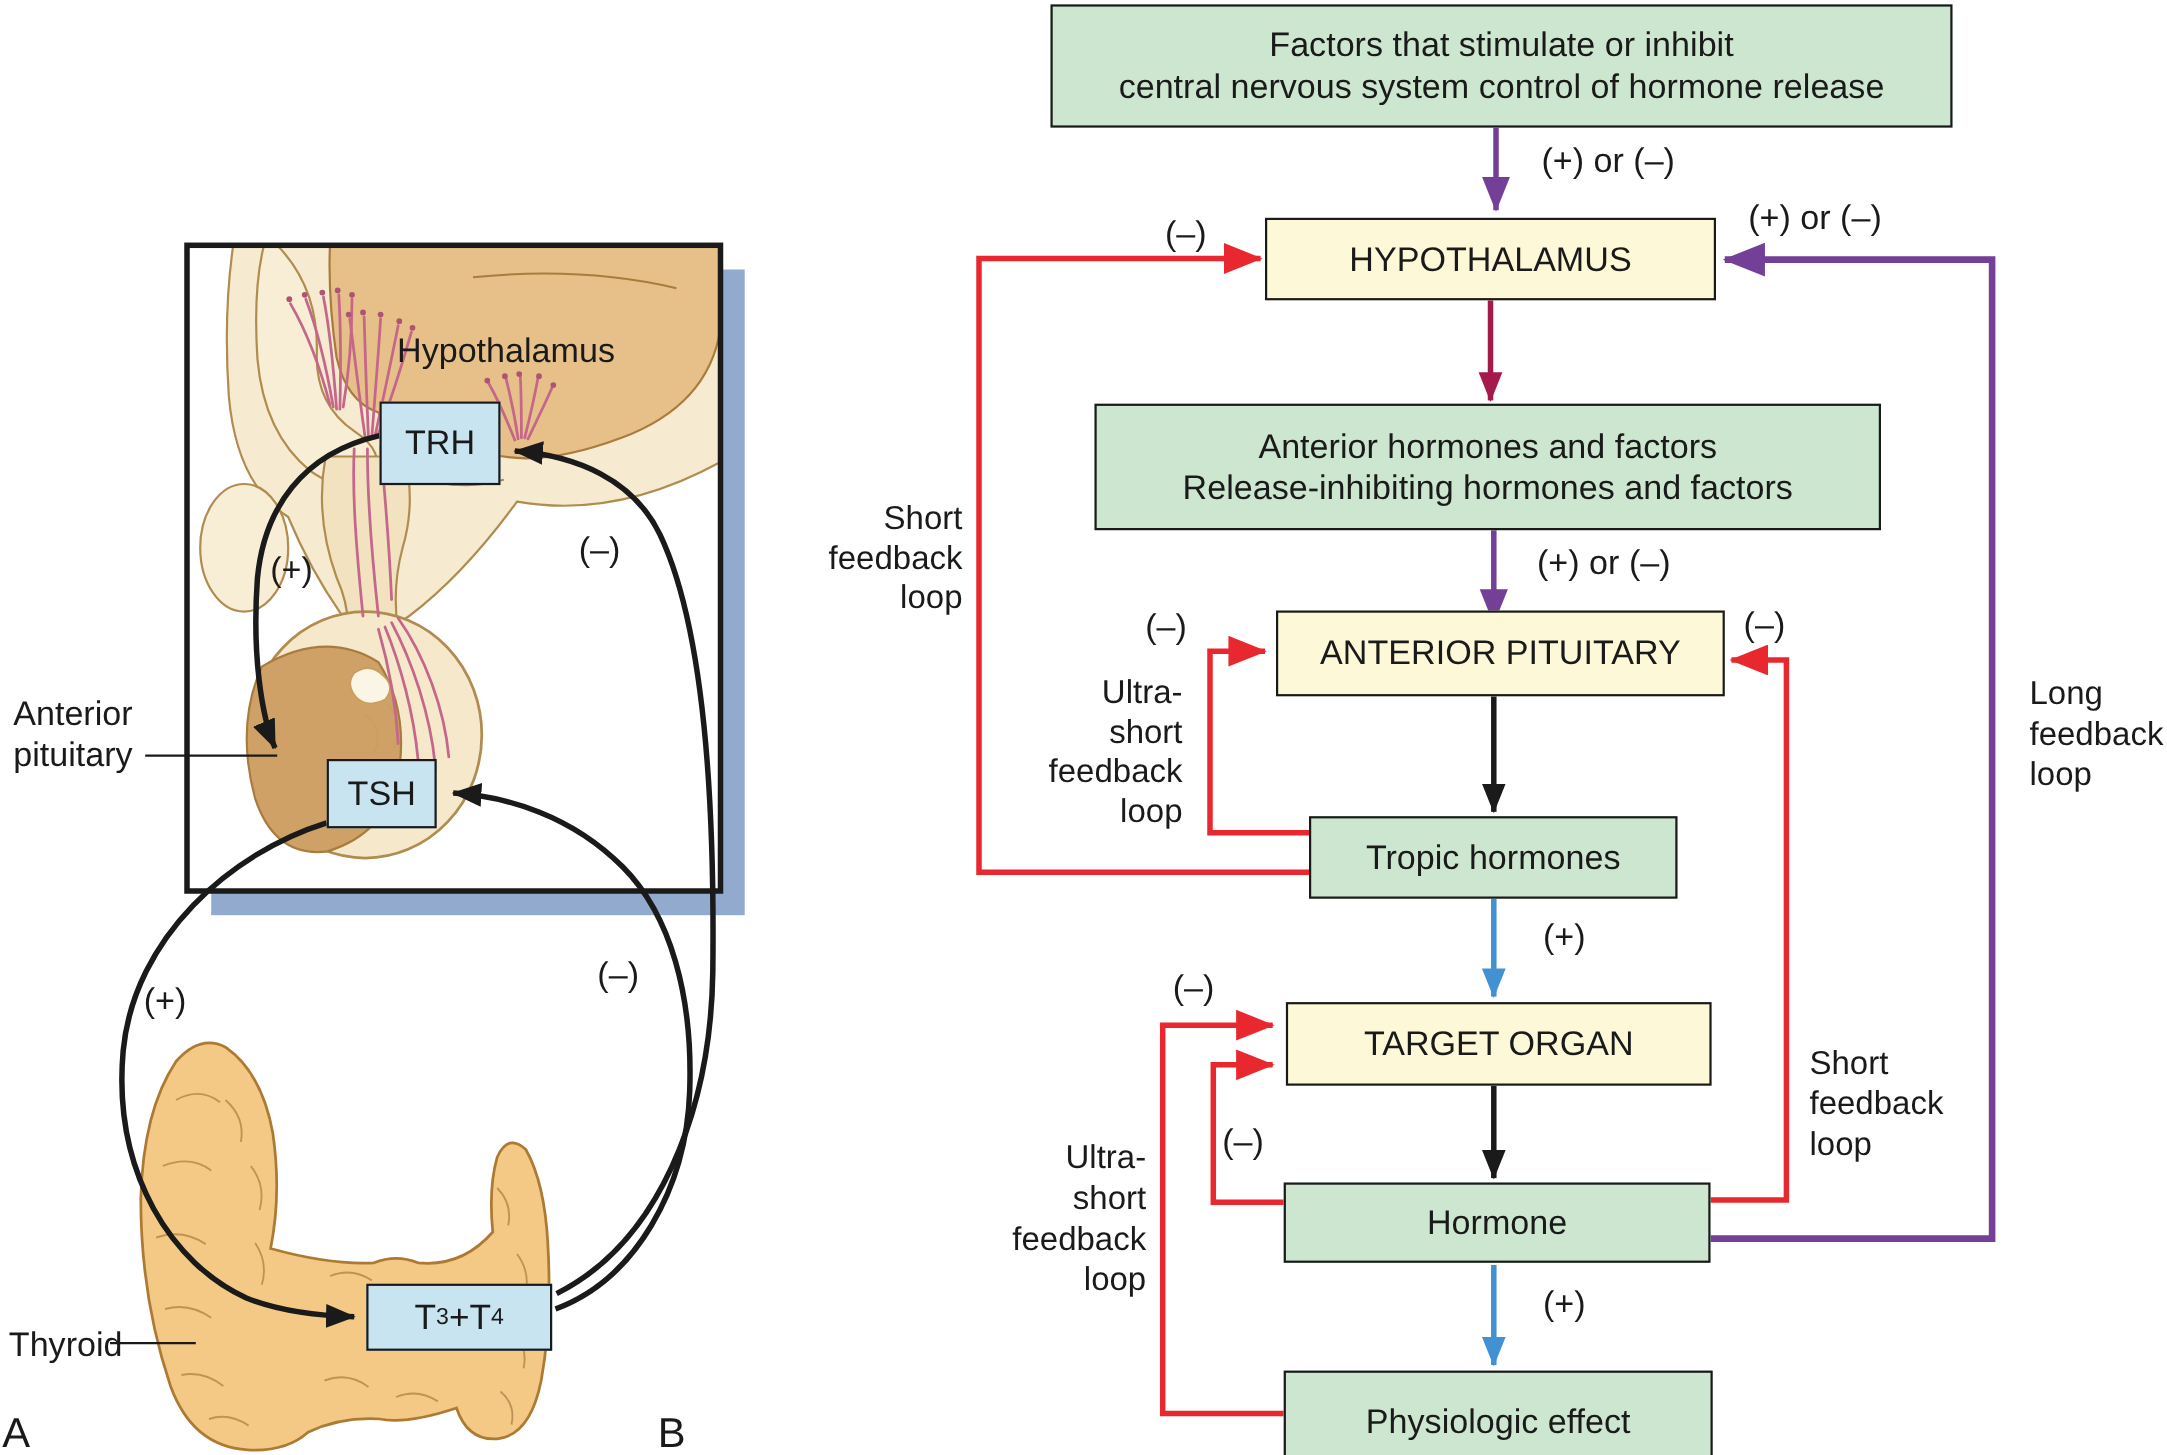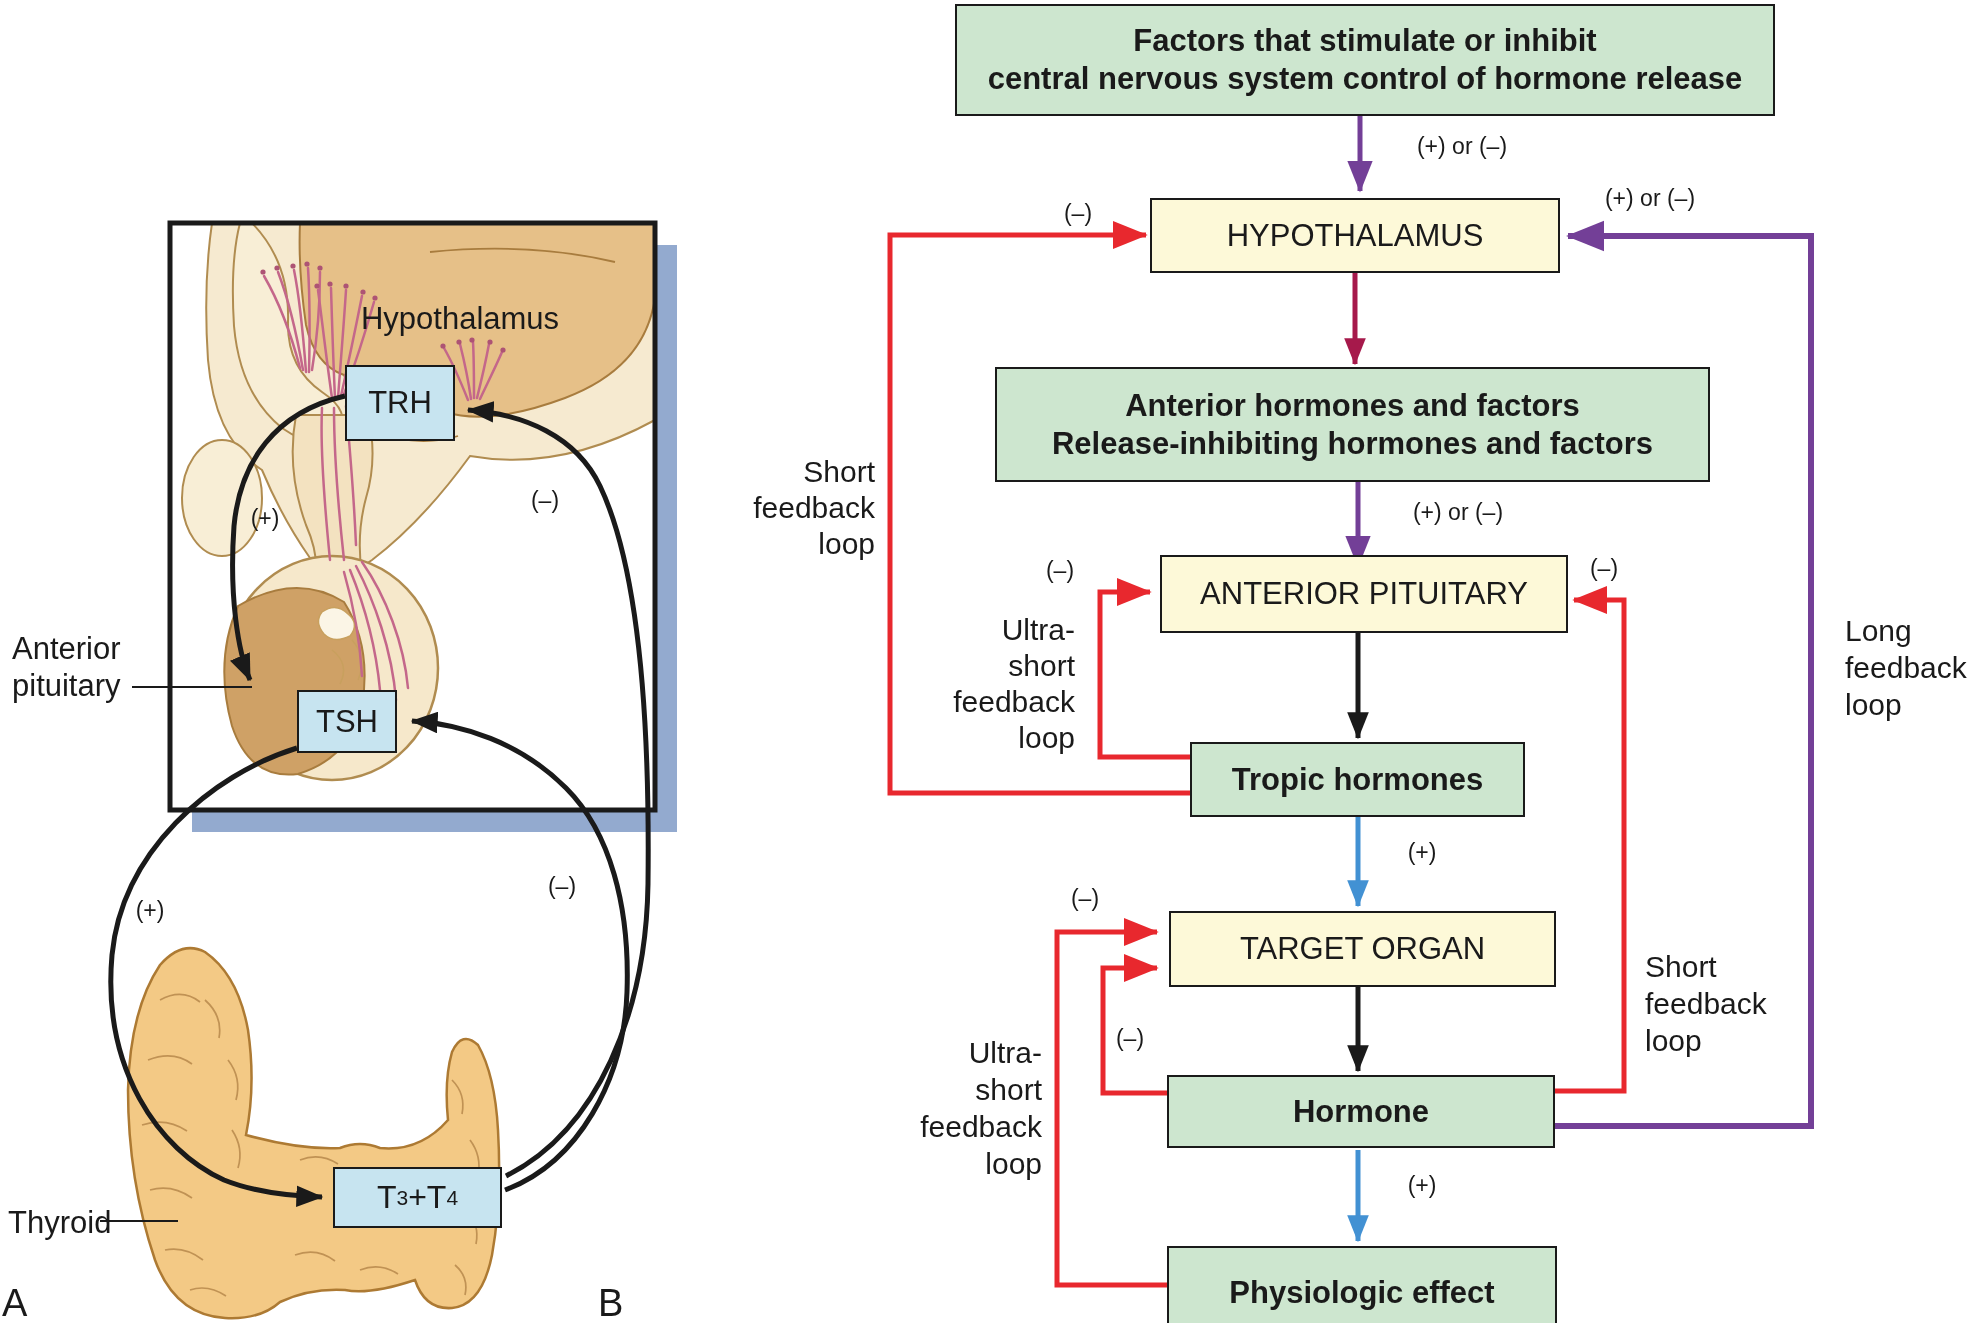--- a/index.html
+++ b/index.html
@@ -2,24 +2,24 @@
 <html><head>
 <meta charset="utf-8">
 <style>
   html,body{margin:0;padding:0;background:#fff;}
   .stage{position:relative;width:1970px;height:1323px;background:#ffffff;overflow:hidden;
          font-family:"Liberation Sans", sans-serif;color:#1a1a1a;}
   svg.layer{position:absolute;left:0;top:0;width:1970px;height:1323px;}
   .fbox{position:absolute;display:flex;align-items:center;justify-content:center;
         text-align:center;border:2.5px solid #1a1a1a;box-sizing:border-box;
         font-size:31px;line-height:1.22;white-space:pre-line;z-index:5;}
-  .green{background:#cde6cf;font-weight:bold;}
+  .green{background:#cde6cf;}
   .yellow{background:#fdf9d8;}
   .bluebox{background:#c7e4f0;}
-  .sign{position:absolute;transform:translate(-50%,-50%);font-size:23px;z-index:6;white-space:nowrap;}
+  .sign{position:absolute;transform:translate(-50%,-50%);font-size:31px;z-index:6;white-space:nowrap;}
   .looplabel{position:absolute;font-size:30px;line-height:36px;white-space:pre-line;z-index:6;}
   .ra{text-align:right;}
   .la{text-align:left;}
   .alabel{position:absolute;font-size:31px;line-height:37px;white-space:pre-line;z-index:6;}
   .panel-letter{position:absolute;font-size:38px;z-index:6;}
   .sub{font-size:21px;vertical-align:-9px;}
   .t3t4{position:absolute;display:flex;align-items:center;justify-content:center;
         border:2.5px solid #1a1a1a;box-sizing:border-box;background:#c7e4f0;
         font-size:32px;z-index:5;}
 </style>

